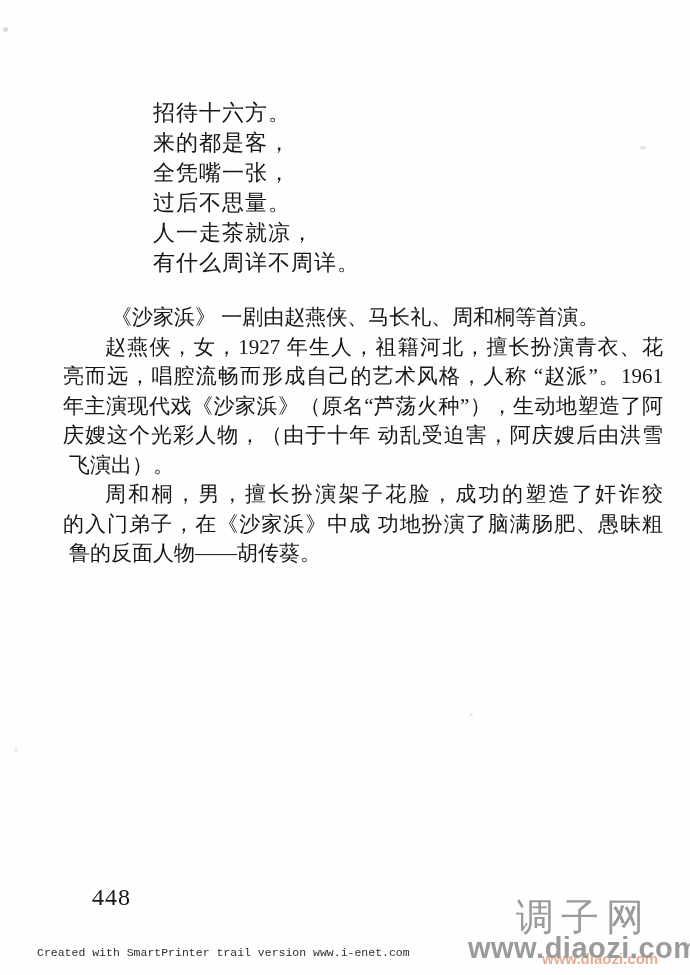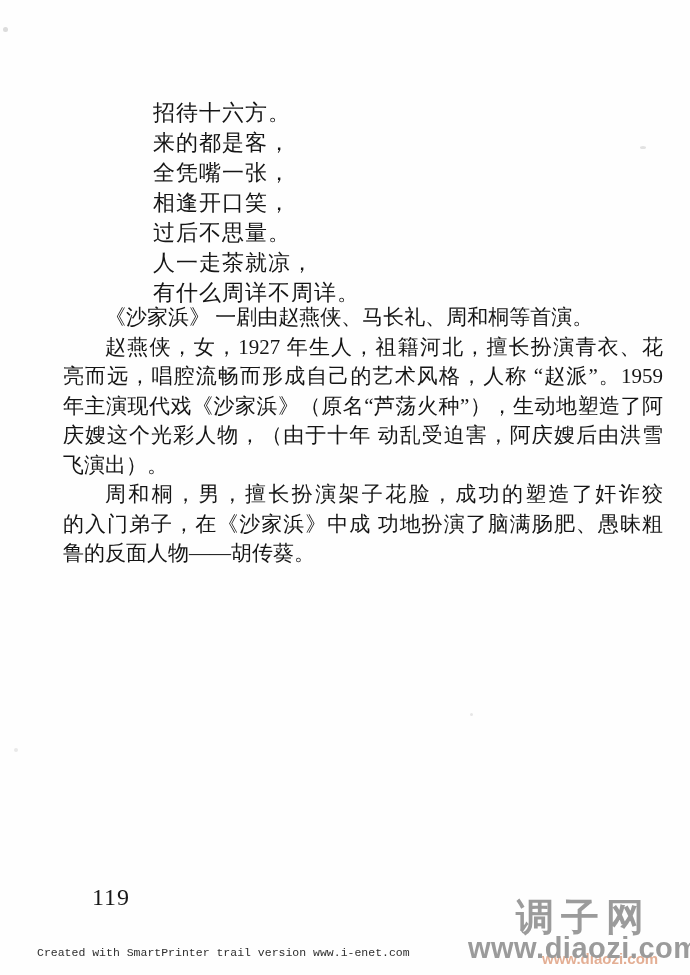--- a/index.html
+++ b/index.html
@@ -32,21 +32,21 @@
     font-size: 21px;
     line-height: 29.5px;
   }
   .para .line {
     text-align: justify;
     text-align-last: justify;
     text-justify: inter-character;
     height: 29.5px;
     overflow: hidden;
   }
-  .para .line:last-child { text-align-last: left; }
+  .para .line:last-child { text-align-last: left; margin-left: 6px; }
   .para .line:first-child { text-indent: 2em; }
 
   
   .page-number {
     position: absolute;
     left: 92px; top: 884px;
     font-size: 24px;
     letter-spacing: 1px;
     color: #181818;
   }
@@ -56,21 +56,21 @@
     font-size: 11.5px;
     color: #2e2e2e;
     font-family: Liberation Mono, monospace;
   }
 
   
   .wm-name {
     position: absolute;
     left: 516px; top: 892px;
     font-size: 38px;
-    font-weight: 700;
+    font-weight: 400;
     letter-spacing: 7px;
     color: var(--wm-gray, #9b9b9b);
     font-family: "Liberation Sans", "DejaVu Sans", sans-serif;
     z-index: 3;
   }
   .wm-url {
     position: absolute;
     left: 468px; top: 932px;
     font-size: 29px;
     font-weight: 700;
@@ -96,41 +96,41 @@
   .s2 { left: 640px; top: 146px; width: 6px; height: 3px; opacity: .4; }
   .s3 { left: 95px;  top: 465px; width: 3px; height: 3px; opacity: .4; }
   .s4 { left: 470px; top: 713px; width: 3px; height: 3px; opacity: .35; }
   .s5 { left: 14px;  top: 748px; width: 4px; height: 4px; opacity: .3; }
 </style>
 </head>
 <body style="--ink: #151515; --wm-gray: #9b9b9b; --wm-accent: #dfa182;">
 
 <div class="page">
 
-  <div class="poem"><div class="pline">招待十六方。</div><div class="pline">来的都是客，</div><div class="pline">全凭嘴一张，</div><div class="pline">相逢开口笑，</div><div class="pline">过后不思量。</div><div class="pline">人一走茶就凉，</div><div class="pline">有什么周详不周详。</div></div>
+  <div class="poem"><div class="pline">招待十六方。</div><div class="pline">来的都是客，</div><div class="pline">全凭嘴一张，</div><div class="pline">过后不思量。</div><div class="pline">人一走茶就凉，</div><div class="pline">有什么周详不周详。</div></div>
 
   <div class="body-text">
       <div class="para">
         <div class="line">《沙家浜》 一剧由赵燕侠、马长礼、周和桐等首演。</div>
       </div>
       <div class="para">
         <div class="line">赵燕侠，女，1927 年生人，祖籍河北，擅长扮演青衣、花</div>
-        <div class="line">亮而远，唱腔流畅而形成自己的艺术风格，人称 “赵派”。1959</div>
+        <div class="line">亮而远，唱腔流畅而形成自己的艺术风格，人称 “赵派”。1961</div>
         <div class="line">年主演现代戏《沙家浜》（原名“芦荡火种”），生动地塑造了阿</div>
         <div class="line">庆嫂这个光彩人物，（由于十年 动乱受迫害，阿庆嫂后由洪雪</div>
         <div class="line">飞演出）。</div>
       </div>
       <div class="para">
         <div class="line">周和桐，男，擅长扮演架子花脸，成功的塑造了奸诈狡</div>
         <div class="line">的入门弟子，在《沙家浜》中成 功地扮演了脑满肠肥、愚昧粗</div>
         <div class="line">鲁的反面人物——胡传葵。</div>
       </div>
     </div>
 
-  <div class="page-number">119</div>
+  <div class="page-number">448</div>
 
   <div class="wm-name">调子网</div>
 
   <div class="wm-url-shadow">www.diaozi.com</div>
 
   <div class="wm-url">www.diaozi.com</div>
 
   <div class="printer-credit">Created with SmartPrinter trail version www.i-enet.com</div>
 
   <div class="speck s1"></div>

